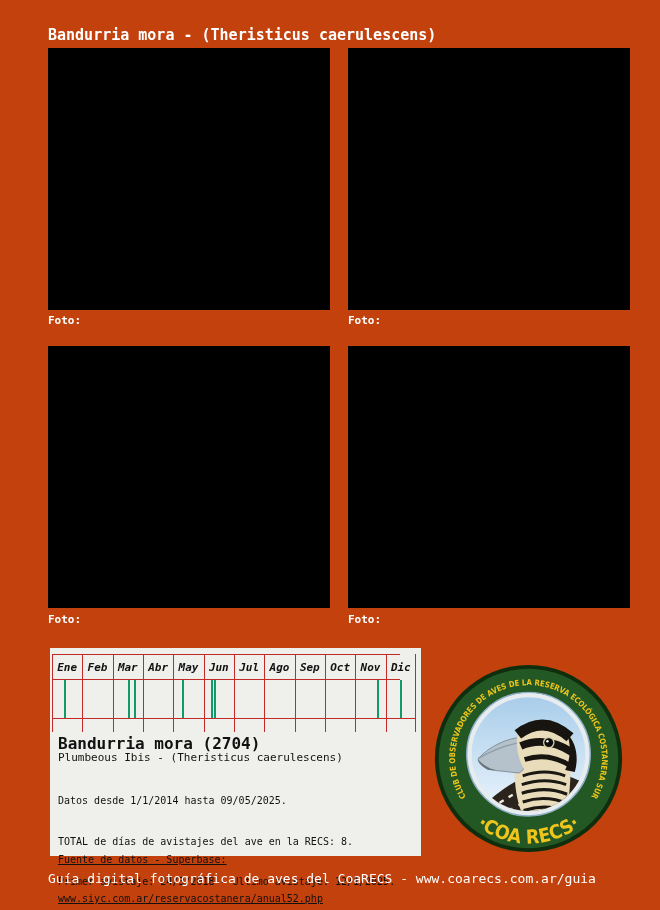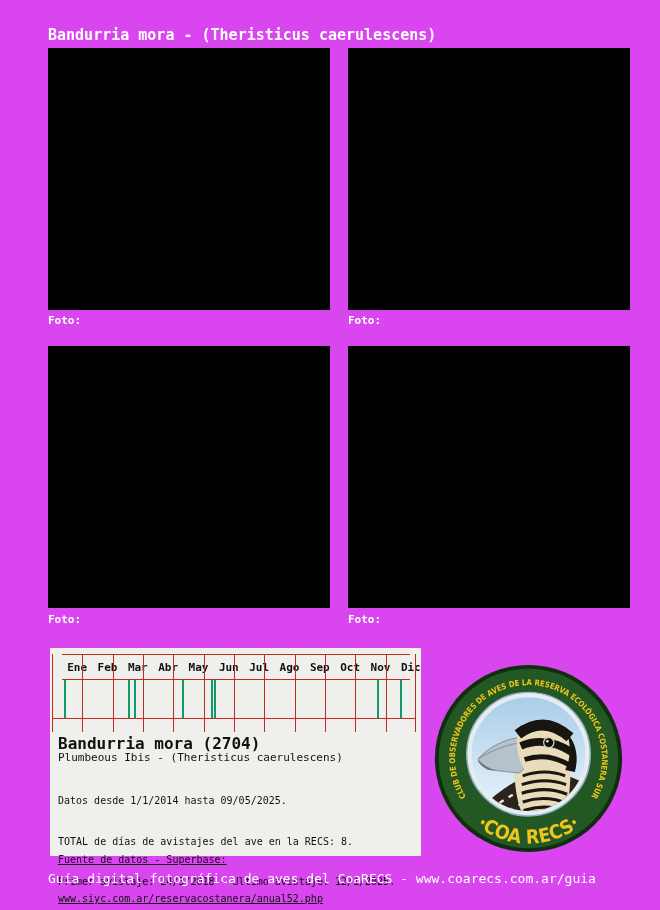--- a/index.html
+++ b/index.html
@@ -1,31 +1,31 @@
 <!DOCTYPE html>
 <html style="--grid: #c22a2a; --mark: #119a6b; --panelbg: #efefec; --rim-dark: #0e2e0d; --ring-green: #235724; --text-gold: #eec51c; --inner-ring: #e7ecef; --inner-ring-edge: #8fb0c6; --sky-top: #a9cdea; --sky-bottom: #eaf4fc;"><head>
 <meta charset="utf-8">
 <style>
   html,body{margin:0;padding:0;background:#000;}
-  .page{position:relative;width:660px;height:910px;background:#d946ef;overflow:hidden;
+  .page{position:relative;width:660px;height:910px;background:#c2410c;overflow:hidden;
         font-family:"DejaVu Sans Mono","Liberation Mono",monospace;}
   .abs{position:absolute;}
 
   .page-title{left:48px;top:26px;color:#fff;font-size:15px;font-weight:bold;letter-spacing:0px;white-space:pre;}
   .page-footer{left:48px;top:871px;color:#fff;font-size:13px;white-space:pre;}
 
   .photo-slot{background:#000;}
   .photo-label{color:#fff;font-size:11px;font-weight:bold;}
 
   .panel{left:50px;top:648px;width:371px;height:208px;background:var(--panelbg,#efefec);color:#111;}
 
   
   .calendar{position:absolute;left:2px;top:6px;width:364px;height:78px;}
-  .cal-head{position:absolute;left:10px;top:0;width:348px;height:24px;
-            border-top:1px solid var(--grid);border-bottom:1px solid var(--grid);box-sizing:content-box;}
+  .cal-head{position:absolute;left:0;top:0;width:348px;height:24px;
+            border-top:1px solid var(--grid);border-bottom:1px solid var(--grid);box-sizing:content-box;font-style:italic;}
   .cal-month{position:absolute;top:1px;height:23px;line-height:23px;text-align:center;
              font-size:11px;font-weight:bold;color:#111;}
   .cal-body{position:absolute;left:0;top:25px;width:364px;height:39px;border-bottom:1px solid var(--grid);}
   .cal-vline{position:absolute;top:0;width:1px;height:65px;background:var(--grid);}
   .cal-tick{position:absolute;top:65px;width:1px;height:13px;background:var(--grid);}
   .cal-mark{position:absolute;top:26px;width:2px;height:38px;background:var(--mark);}
 
   
   .sp-title{left:8px;top:86px;font-size:16px;font-weight:bold;white-space:pre;}
   .sp-sub{left:8px;top:103px;font-size:11px;white-space:pre;}

